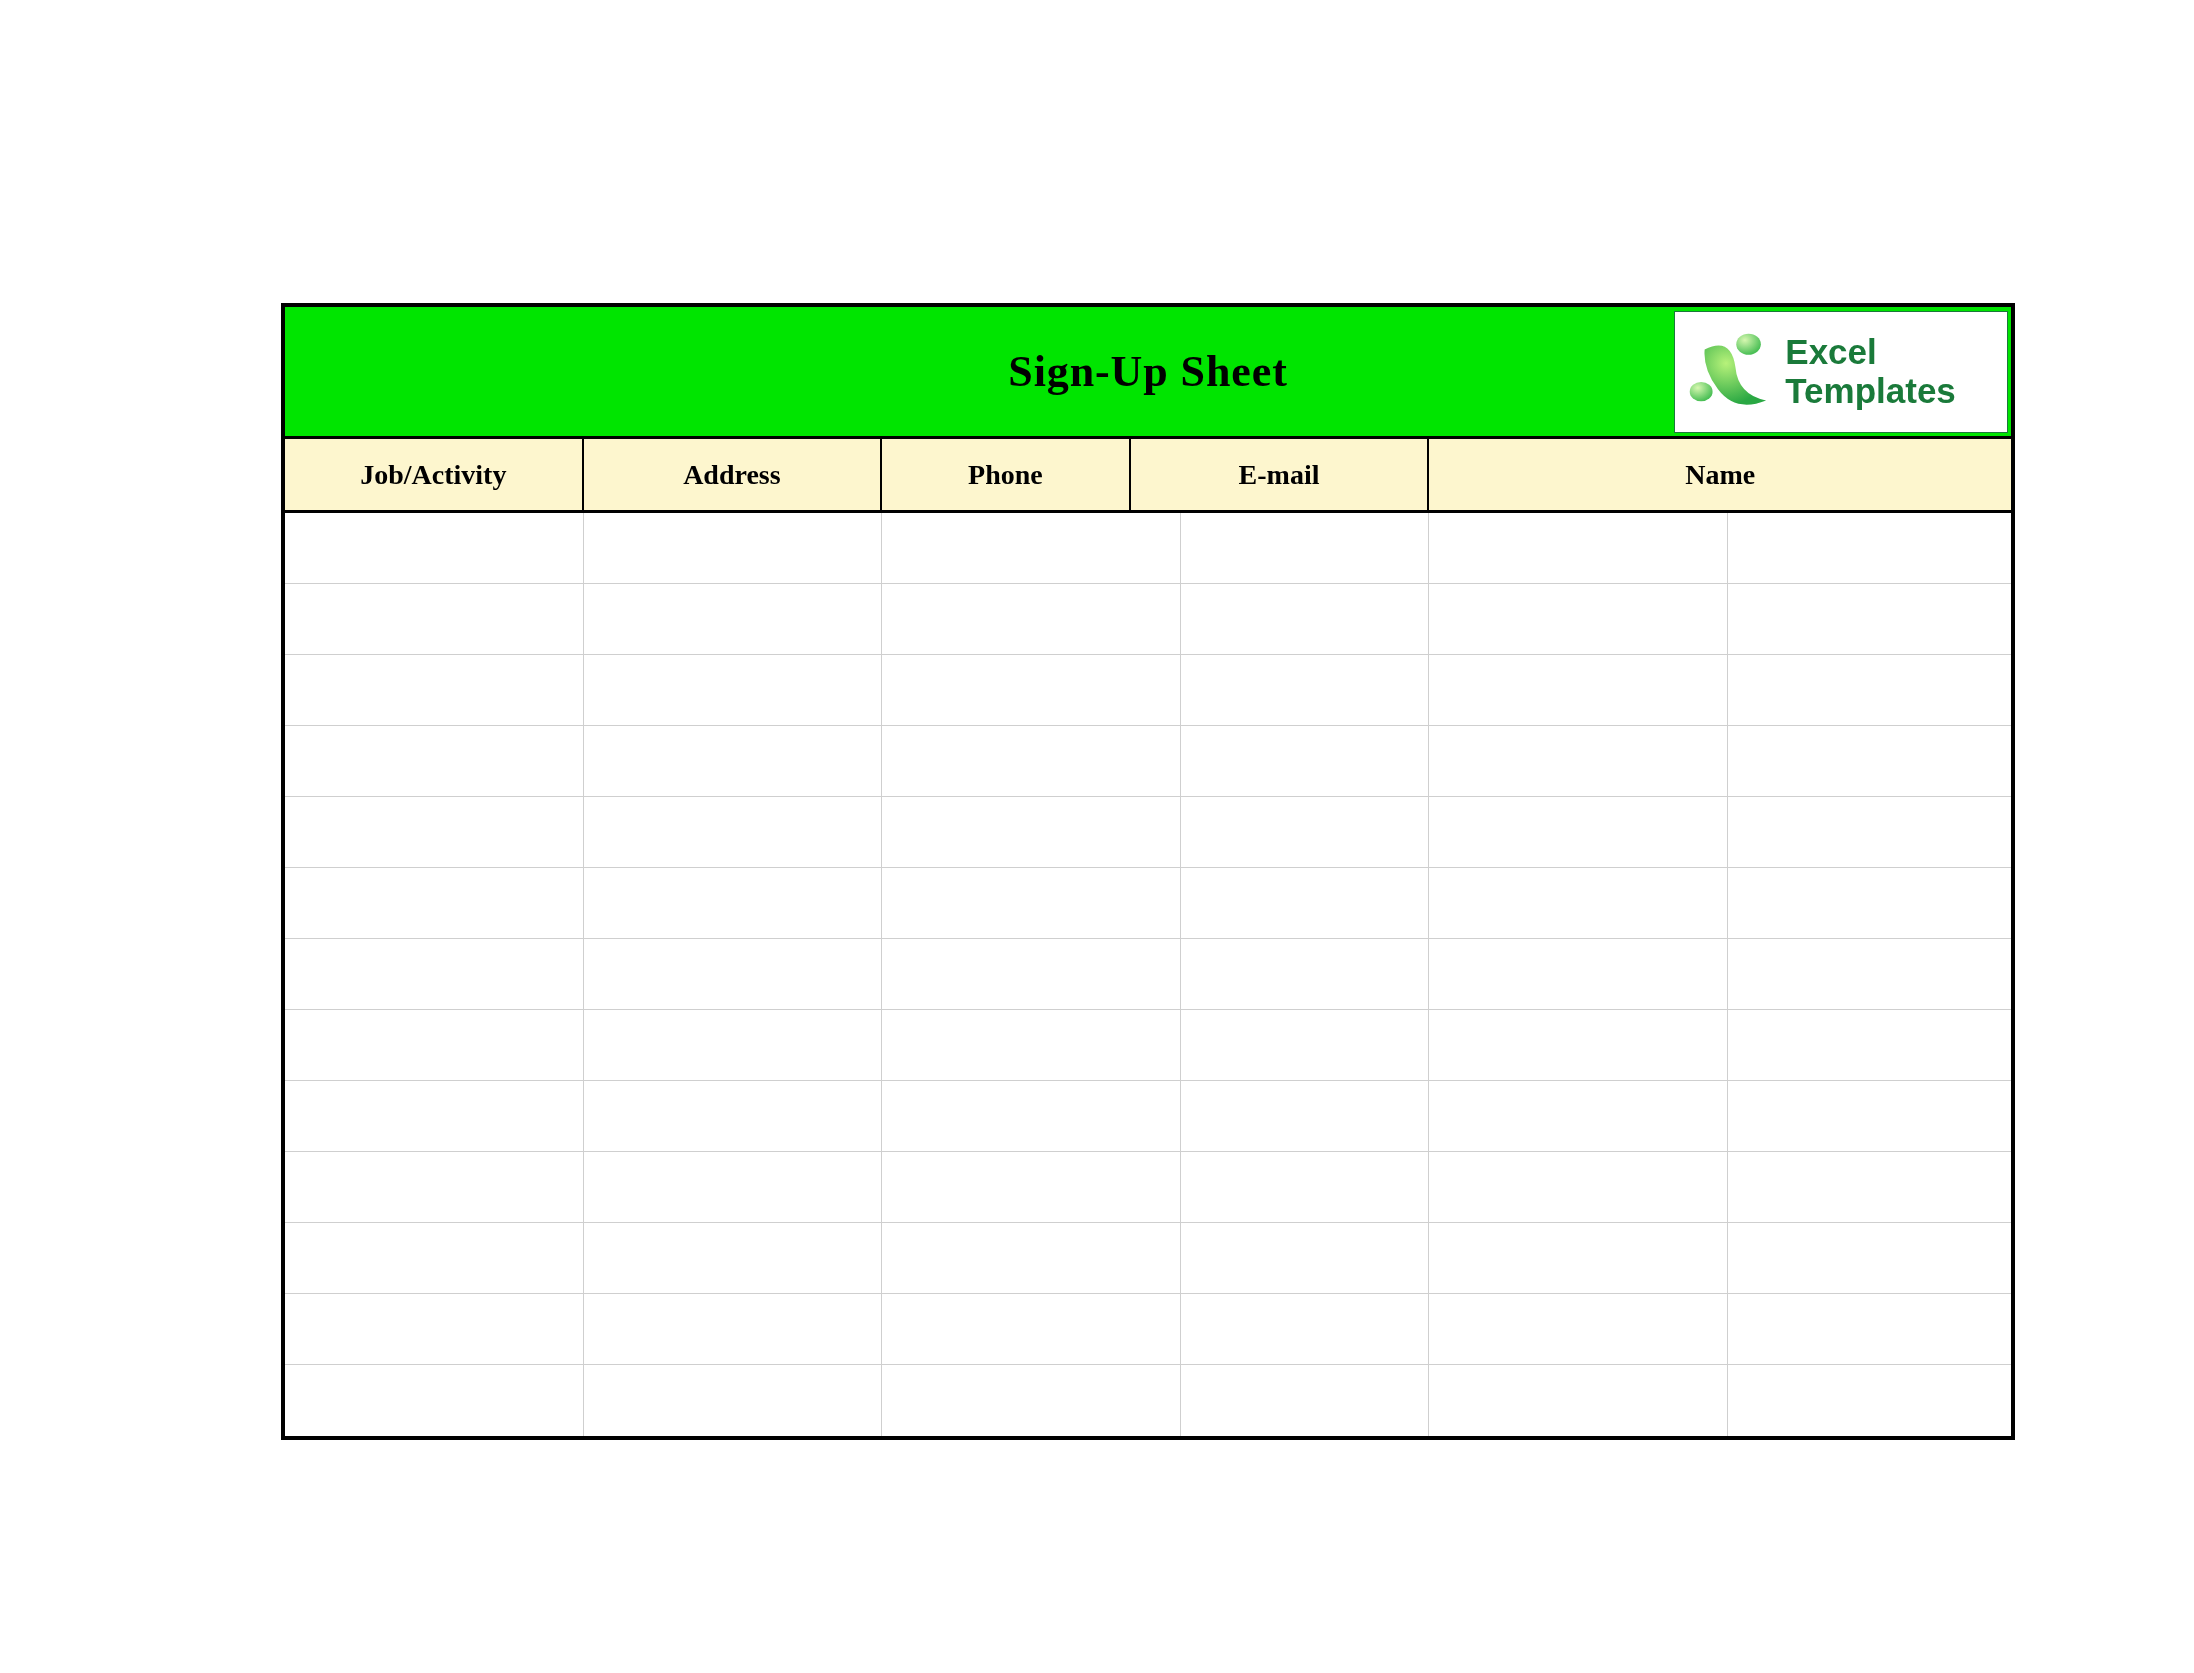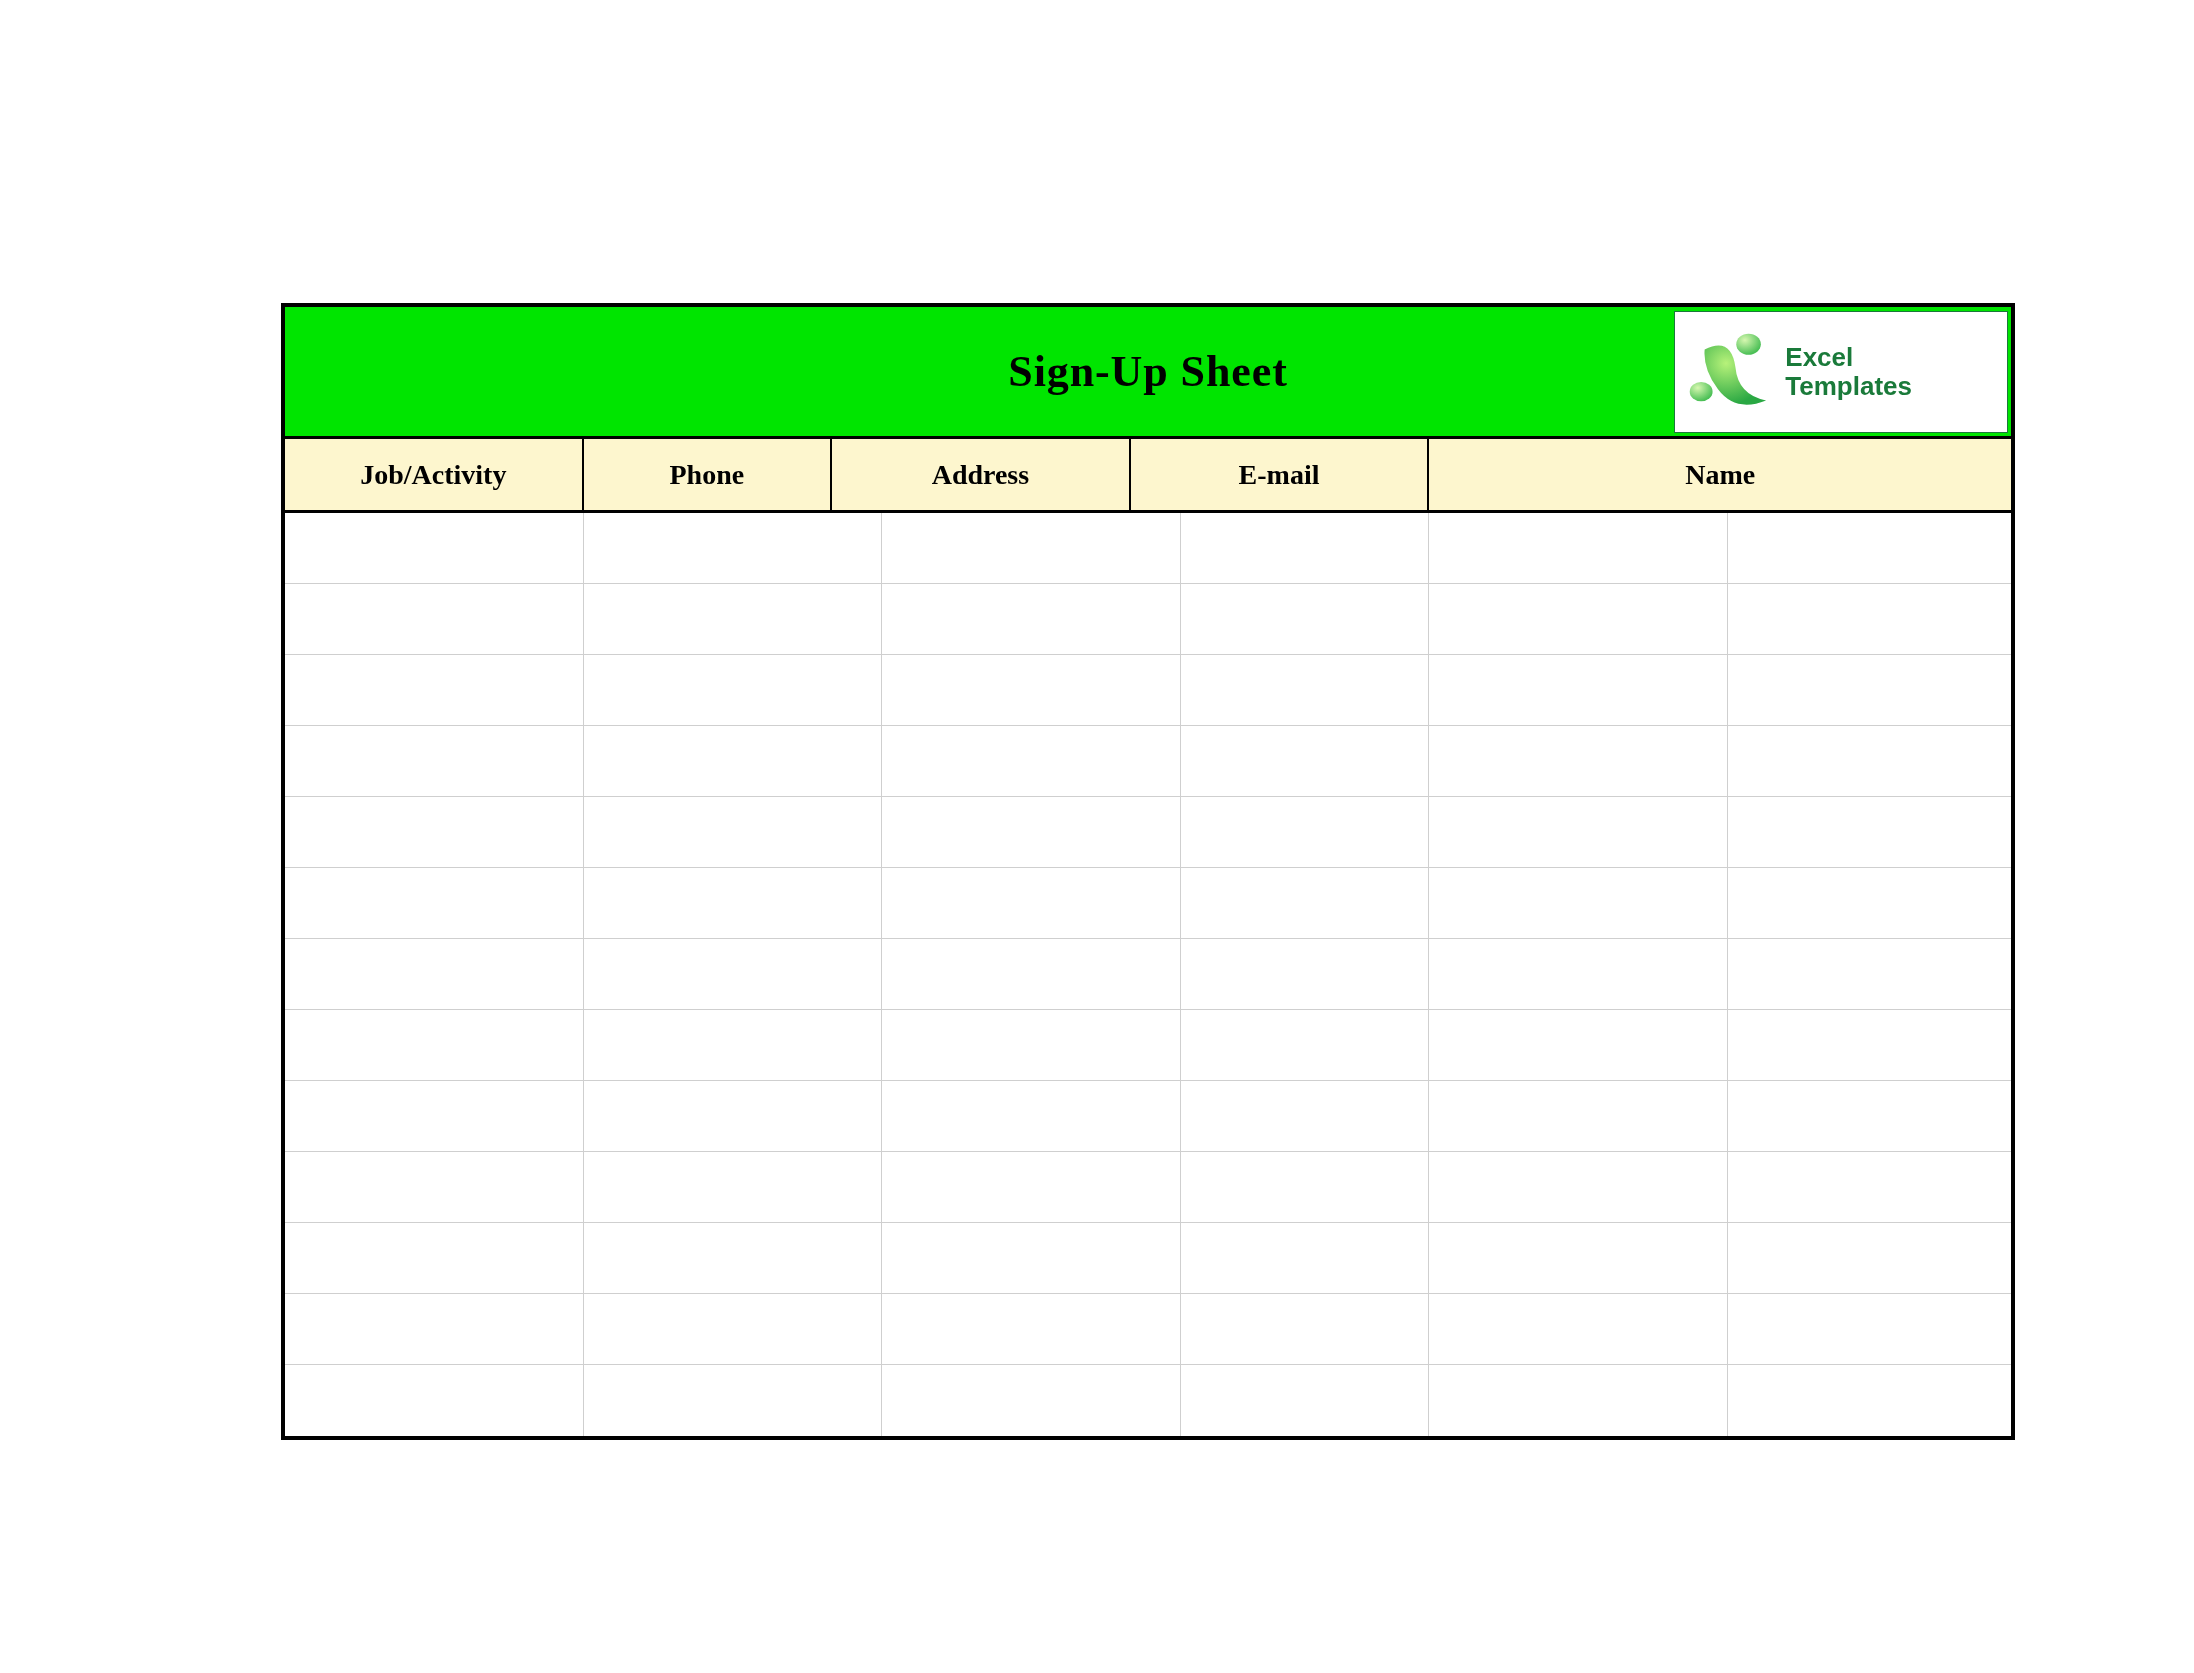--- a/index.html
+++ b/index.html
@@ -54,21 +54,21 @@
       height: 79px;
       position: relative;
       flex-shrink: 0;
     }
     .logo-text {
       display: flex;
       flex-direction: column;
       margin-left: 10.5px;
       font-family: Arial, sans-serif;
       font-weight: bold;
-      font-size: 26px;
+      font-size: 35px;
       color: #1a7a3a;
       line-height: 1.1;
     }
     .columns-row {
       display: flex;
       background: #fdf6ce;
       height: 74px;
       border-bottom: 3.5px solid #000;
     }
     .col-header {
@@ -137,22 +137,22 @@
       </div>
       <div class="logo-text">
         <span>Excel</span>
         <span>Templates</span>
       </div>
     </div>
   </div>
 
   <div class="columns-row">
     <div class="col-header c0">Job/Activity</div>
+    <div class="col-header c2">Address</div>
     <div class="col-header c3">Phone</div>
-    <div class="col-header c2">Address</div>
     <div class="col-header c4">E-mail</div>
     <div class="col-header c5">Name</div>
   </div>
 
   <div class="data-rows">
 
   <div class="data-row">
         <div class="data-cell c0"></div>
         <div class="data-cell c1"></div>
         <div class="data-cell c2"></div>

